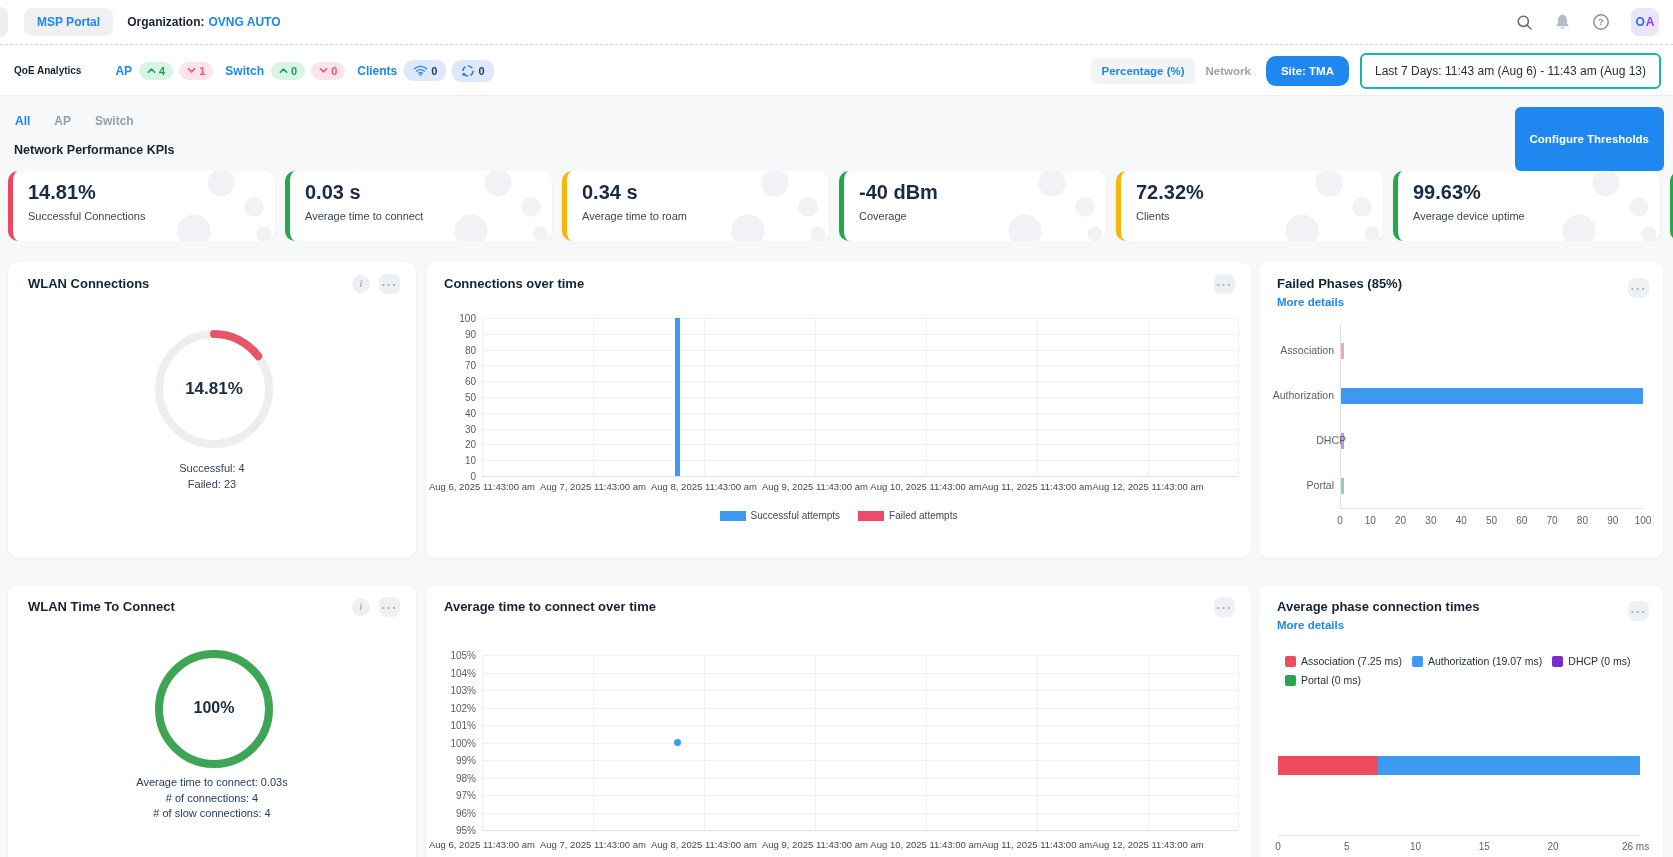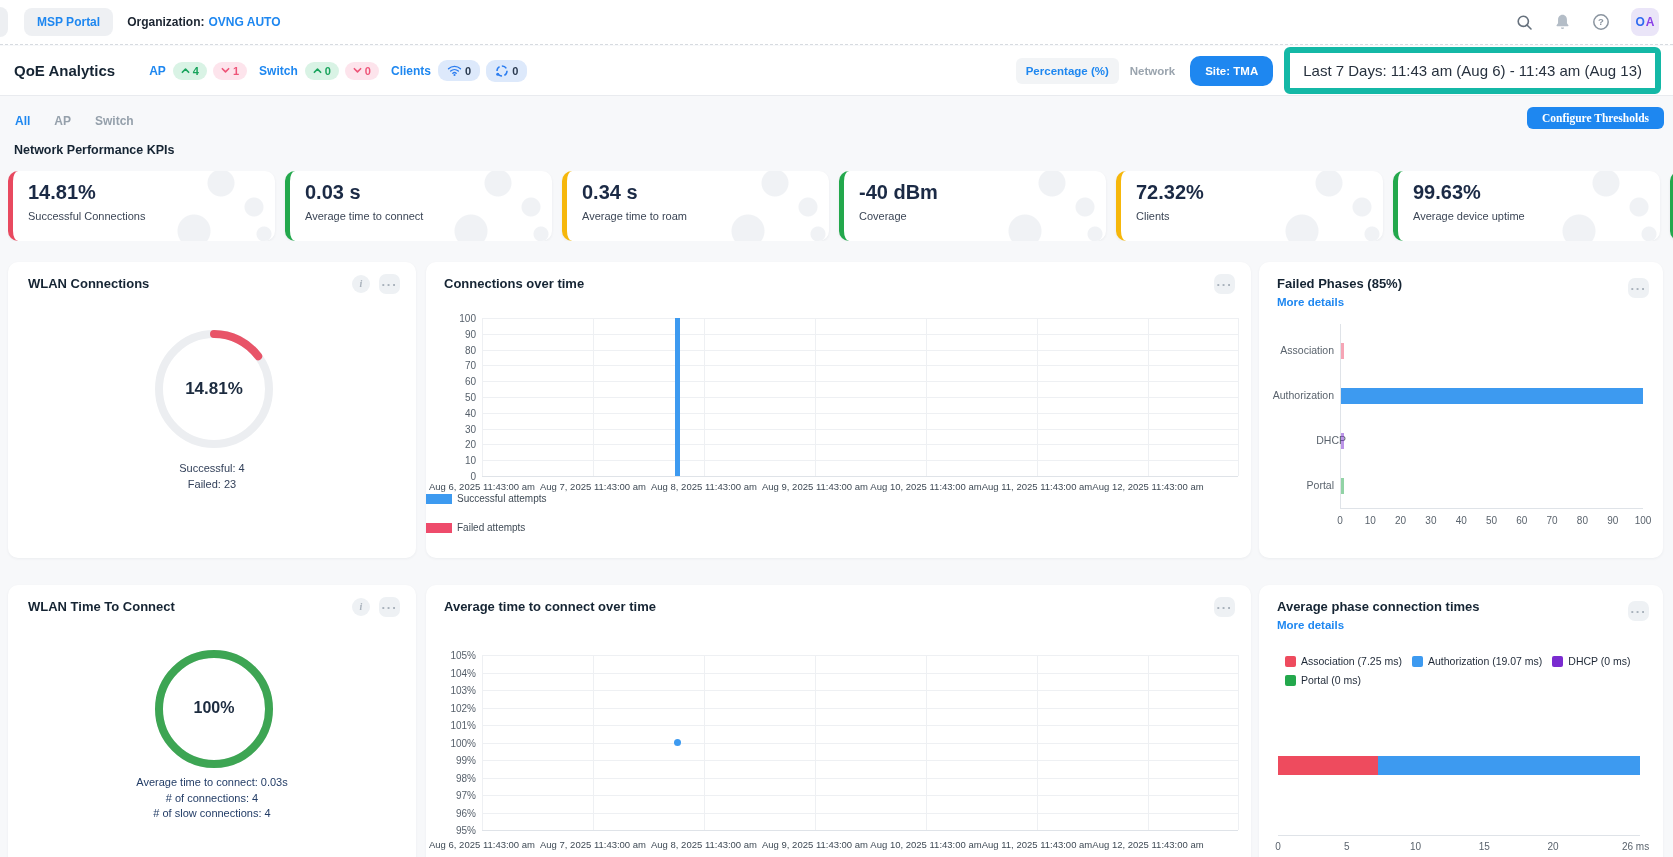--- a/index.html
+++ b/index.html
@@ -12,37 +12,37 @@
 .msp-pill{background:#eef0f3;color:#1e87f0;font-weight:bold;font-size:12px;border:none;border-radius:8px;padding:7px 13px;cursor:pointer;font-family:inherit;}
 .org{margin-left:14px;font-size:12px;font-weight:bold;color:#1b2430;}
 .org a{color:#1e87f0;text-decoration:none;margin-left:4px;cursor:pointer;}
 .top-icons{margin-left:auto;display:flex;align-items:center;gap:21px;}
 .top-icon{cursor:pointer;display:flex;}
 .avatar{width:28px;height:28px;border-radius:8px;background:#eae5f8;display:flex;align-items:center;justify-content:center;font-size:12px;font-weight:bold;gap:1px;cursor:pointer;}
 .avatar .o{color:#2f6bf0;} .avatar .a{color:#8a41e8;}
 
 
 .header{position:absolute;top:46px;left:0;right:0;height:50px;background:#fff;border-bottom:1px solid #e9ebef;display:flex;align-items:center;padding:0 12px 0 14px;}
-.qoe-title{font-size:15px;font-weight:bold;color:#152433;margin-right:22px;}
+.qoe-title{font-size:10px;font-weight:bold;color:#152433;margin-right:22px;}
 .stat-label{color:#1e87f0;font-weight:bold;font-size:12px;margin:0 1px 0 12px;}
 .pill{display:inline-flex;align-items:center;gap:3px;border-radius:9px;padding:3px 8px;font-size:11px;font-weight:bold;margin-left:6px;white-space:nowrap;}
 .pill.green{background:#d9f3e5;color:#17a35b;}
 .pill.red{background:#fde4ec;color:#ee5478;}
 .pill.blue{background:#dde9fb;color:#2a3a50;padding:4px 9px;}
 .right-controls{margin-left:auto;display:flex;align-items:center;gap:11px;}
 .toggle-active{background:#f2f4f6;border-radius:6px;padding:7px 10px;color:#1e87f0;font-size:11.5px;font-weight:bold;cursor:pointer;}
 .toggle-inactive{color:#9aa4ae;font-size:11.5px;font-weight:bold;cursor:pointer;margin-right:4px;}
 .site-btn{background:#1e87f0;color:#fff;font-size:11.5px;font-weight:bold;border:none;border-radius:10px;padding:9px 15px;cursor:pointer;font-family:inherit;}
-.date-box{border:6px solid #14b8a6;border-radius:6px;background:#fff;padding:9px 13px;font-size:15px;color:#27313e;cursor:pointer;white-space:nowrap;}
+.date-box{border:2px solid #14b8a6;border-radius:6px;background:#fff;padding:9px 13px;font-size:12px;color:#27313e;cursor:pointer;white-space:nowrap;}
 
 
 .tabs-row{position:absolute;top:114px;left:15px;display:flex;gap:24px;}
 .tab{font-size:12px;font-weight:bold;color:#95a0ab;cursor:pointer;}
 .tab.active{color:#1e87f0;}
-.configure-btn{position:absolute;top:107px;right:9px;background:#1e87f0;color:#fff;border:none;border-radius:6px;font-size:11.5px;font-weight:bold;padding:5px 15px;cursor:pointer;font-family:Liberation Serif, serif;}
+.configure-btn{position:absolute;top:107px;right:9px;background:#1e87f0;color:#fff;border:none;border-radius:6px;font-size:11.5px;font-weight:bold;padding:26px 15px;cursor:pointer;font-family:Liberation Sans, sans-serif;}
 .section-title{position:absolute;top:143px;left:14px;font-size:12.5px;font-weight:bold;color:#152433;}
 
 
 .kpi-row{position:absolute;top:171px;left:8px;width:1665px;height:70px;display:flex;gap:10px;overflow:hidden;}
 .kpi{flex:0 0 267px;background-color:#fff;border-left:5px solid var(--accent);border-radius:10px;box-shadow:0 1px 3px rgba(20,30,50,.06);padding:10px 0 0 15px;position:relative;overflow:hidden;
 background-image:
  radial-gradient(circle at 208px 12px,#f0f2f5 0 13px,transparent 14px),
  radial-gradient(circle at 241px 36px,#f0f2f5 0 9px,transparent 10px),
  radial-gradient(circle at 181px 60px,#f0f2f5 0 16px,transparent 17px),
  radial-gradient(circle at 251px 63px,#f0f2f5 0 7px,transparent 8px);}
@@ -273,21 +273,21 @@
     <div class="vline" style="left: 722px; top: 56px; height: 158px;"></div>
     <div class="vline" style="left: 812px; top: 56px; height: 158px;"></div>
     <div class="xtick" style="left: -19px; top: 219px; width: 150px;">Aug 6, 2025 11:43:00 am</div>
     <div class="xtick" style="left: 92px; top: 219px; width: 150px;">Aug 7, 2025 11:43:00 am</div>
     <div class="xtick" style="left: 203px; top: 219px; width: 150px;">Aug 8, 2025 11:43:00 am</div>
     <div class="xtick" style="left: 314px; top: 219px; width: 150px;">Aug 9, 2025 11:43:00 am</div>
     <div class="xtick" style="left: 425px; top: 219px; width: 150px;">Aug 10, 2025 11:43:00 am</div>
     <div class="xtick" style="left: 536px; top: 219px; width: 150px;">Aug 11, 2025 11:43:00 am</div>
     <div class="xtick" style="left: 647px; top: 219px; width: 150px;">Aug 12, 2025 11:43:00 am</div>
     <div class="bar" style="left: 249.304px; top: 56px; width: 5px; height: 158px; background: rgb(61, 154, 240);"></div>
-    <div class="legend" style="top: 231px; flex-direction: column;">
+    <div class="legend" style="top: 248px;">
       <span class="legend-item">
         <span class="swatch" style="background: rgb(61, 154, 240);"></span>
         <span>Successful attempts</span>
       </span>
       <span class="legend-item">
         <span class="swatch" style="background: rgb(238, 75, 107);"></span>
         <span>Failed attempts</span>
       </span>
     </div>
   </div>

